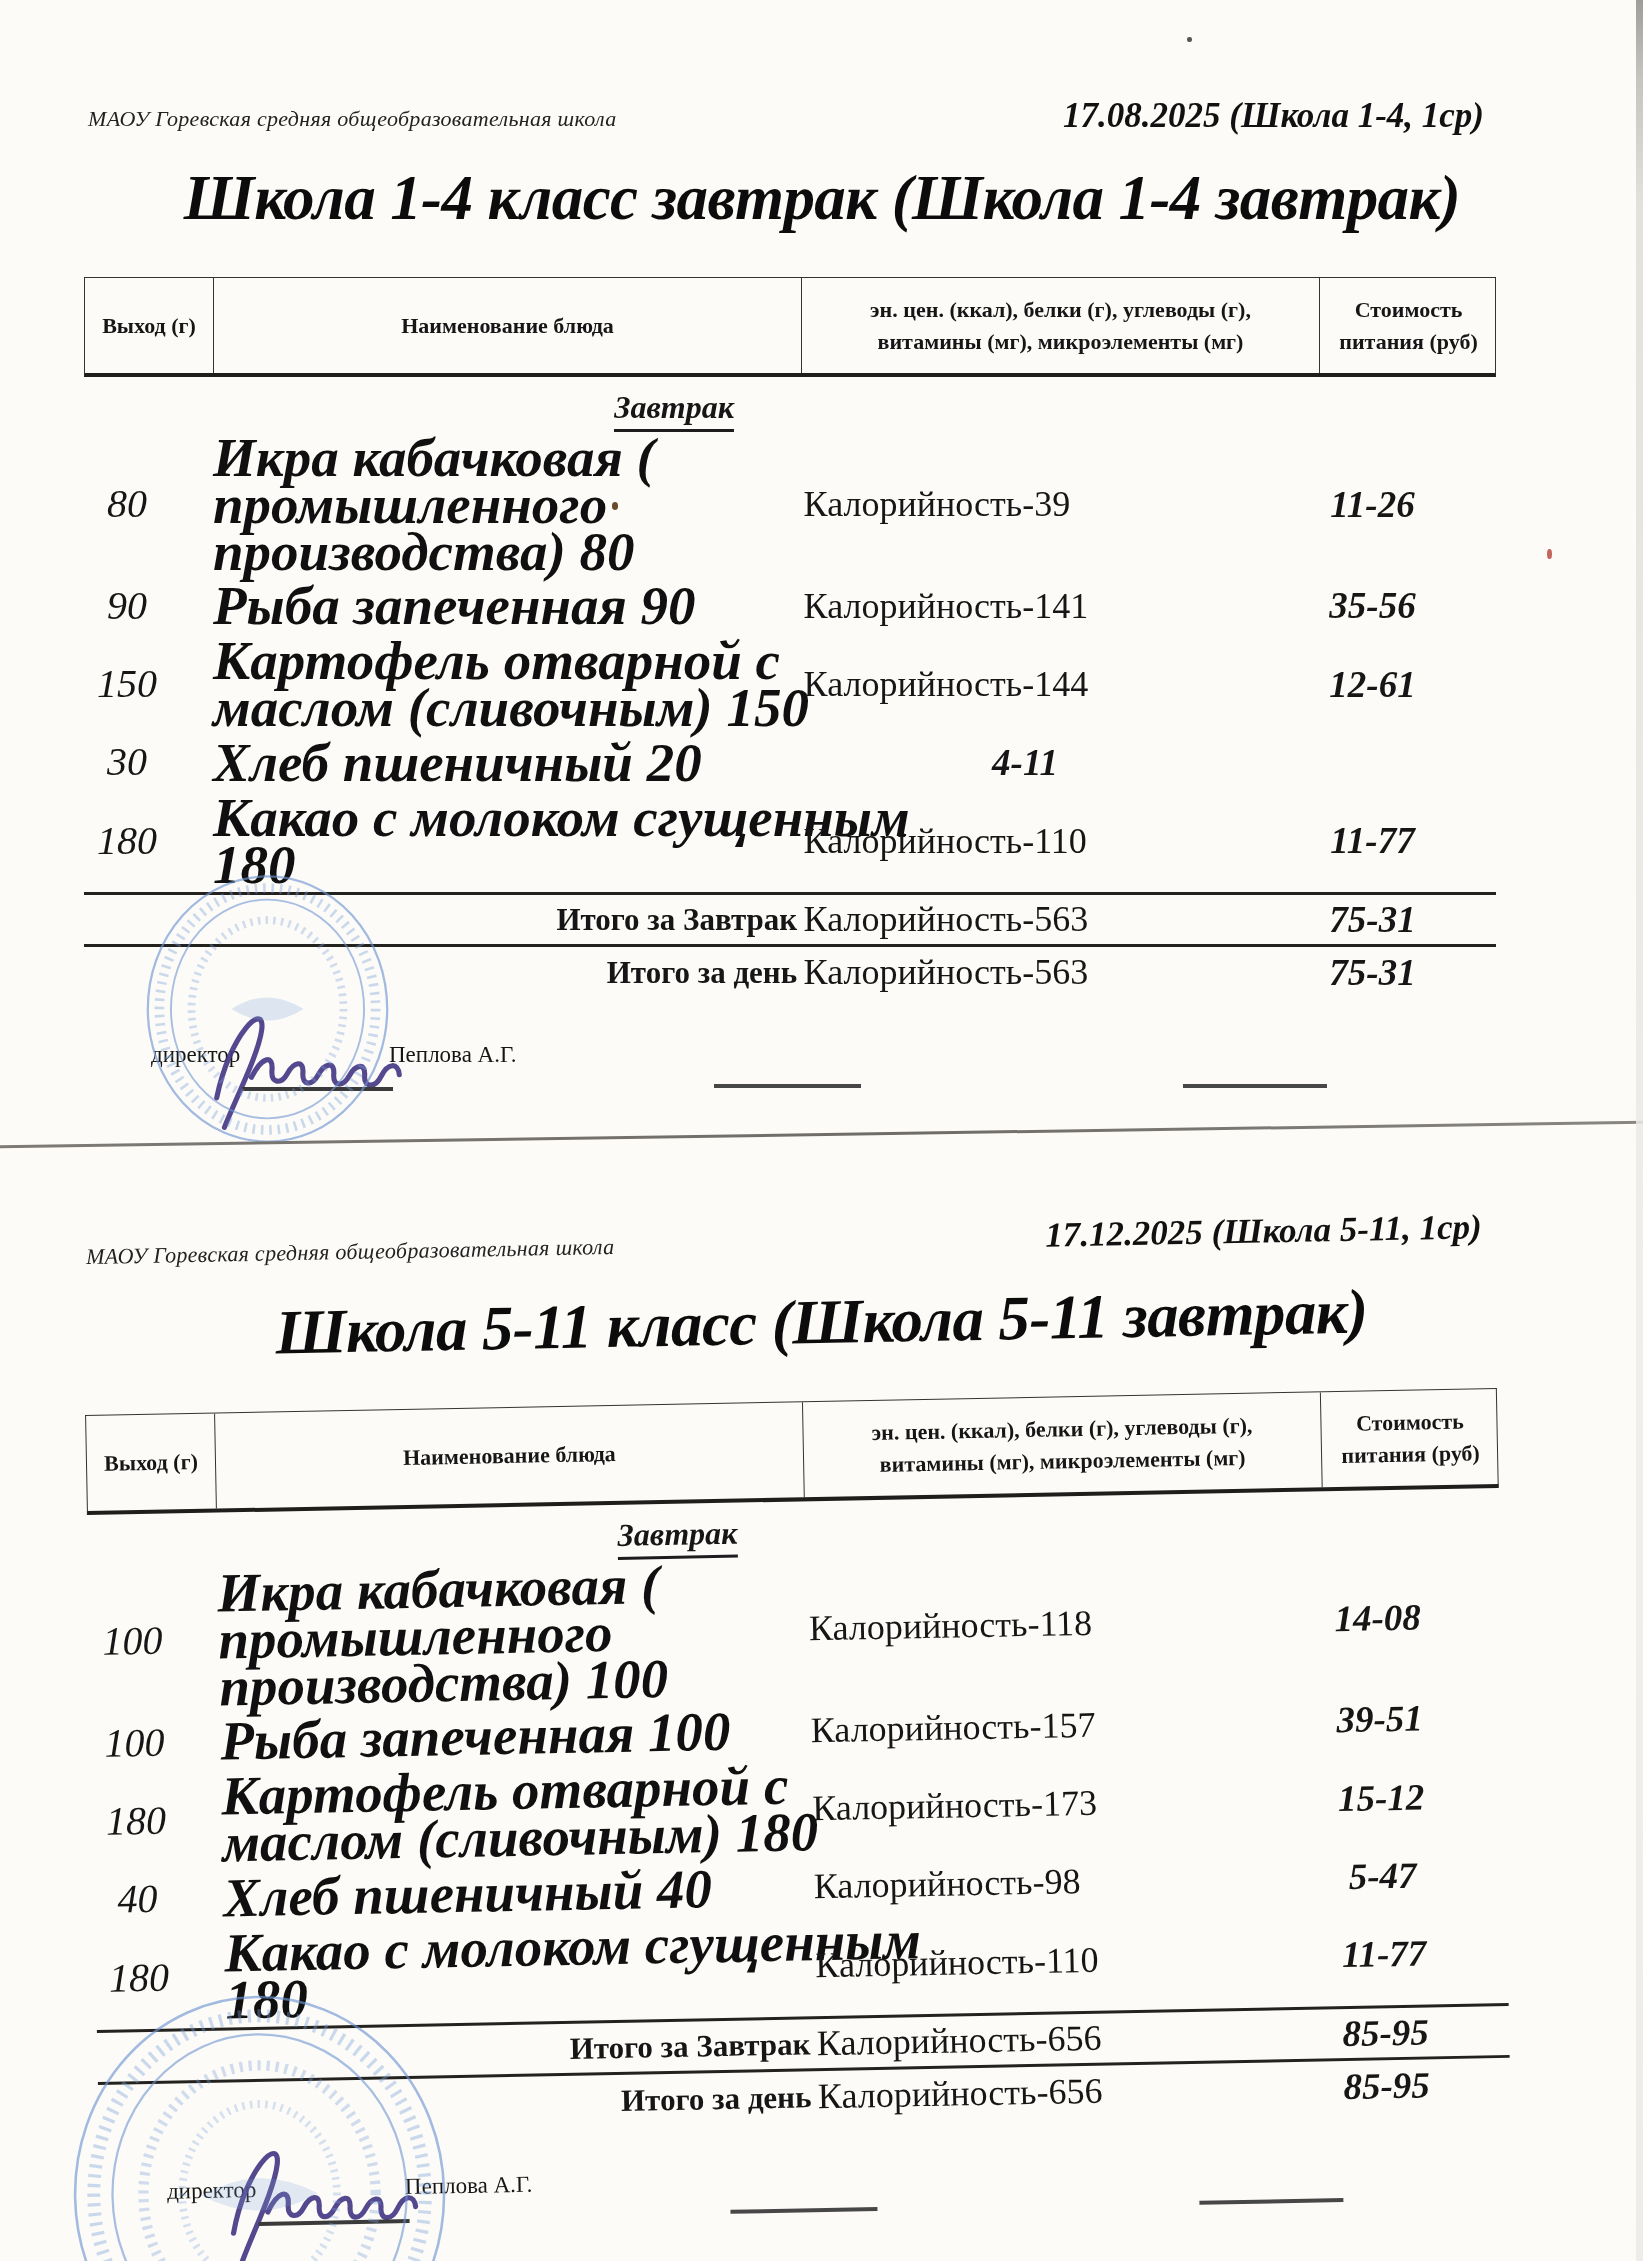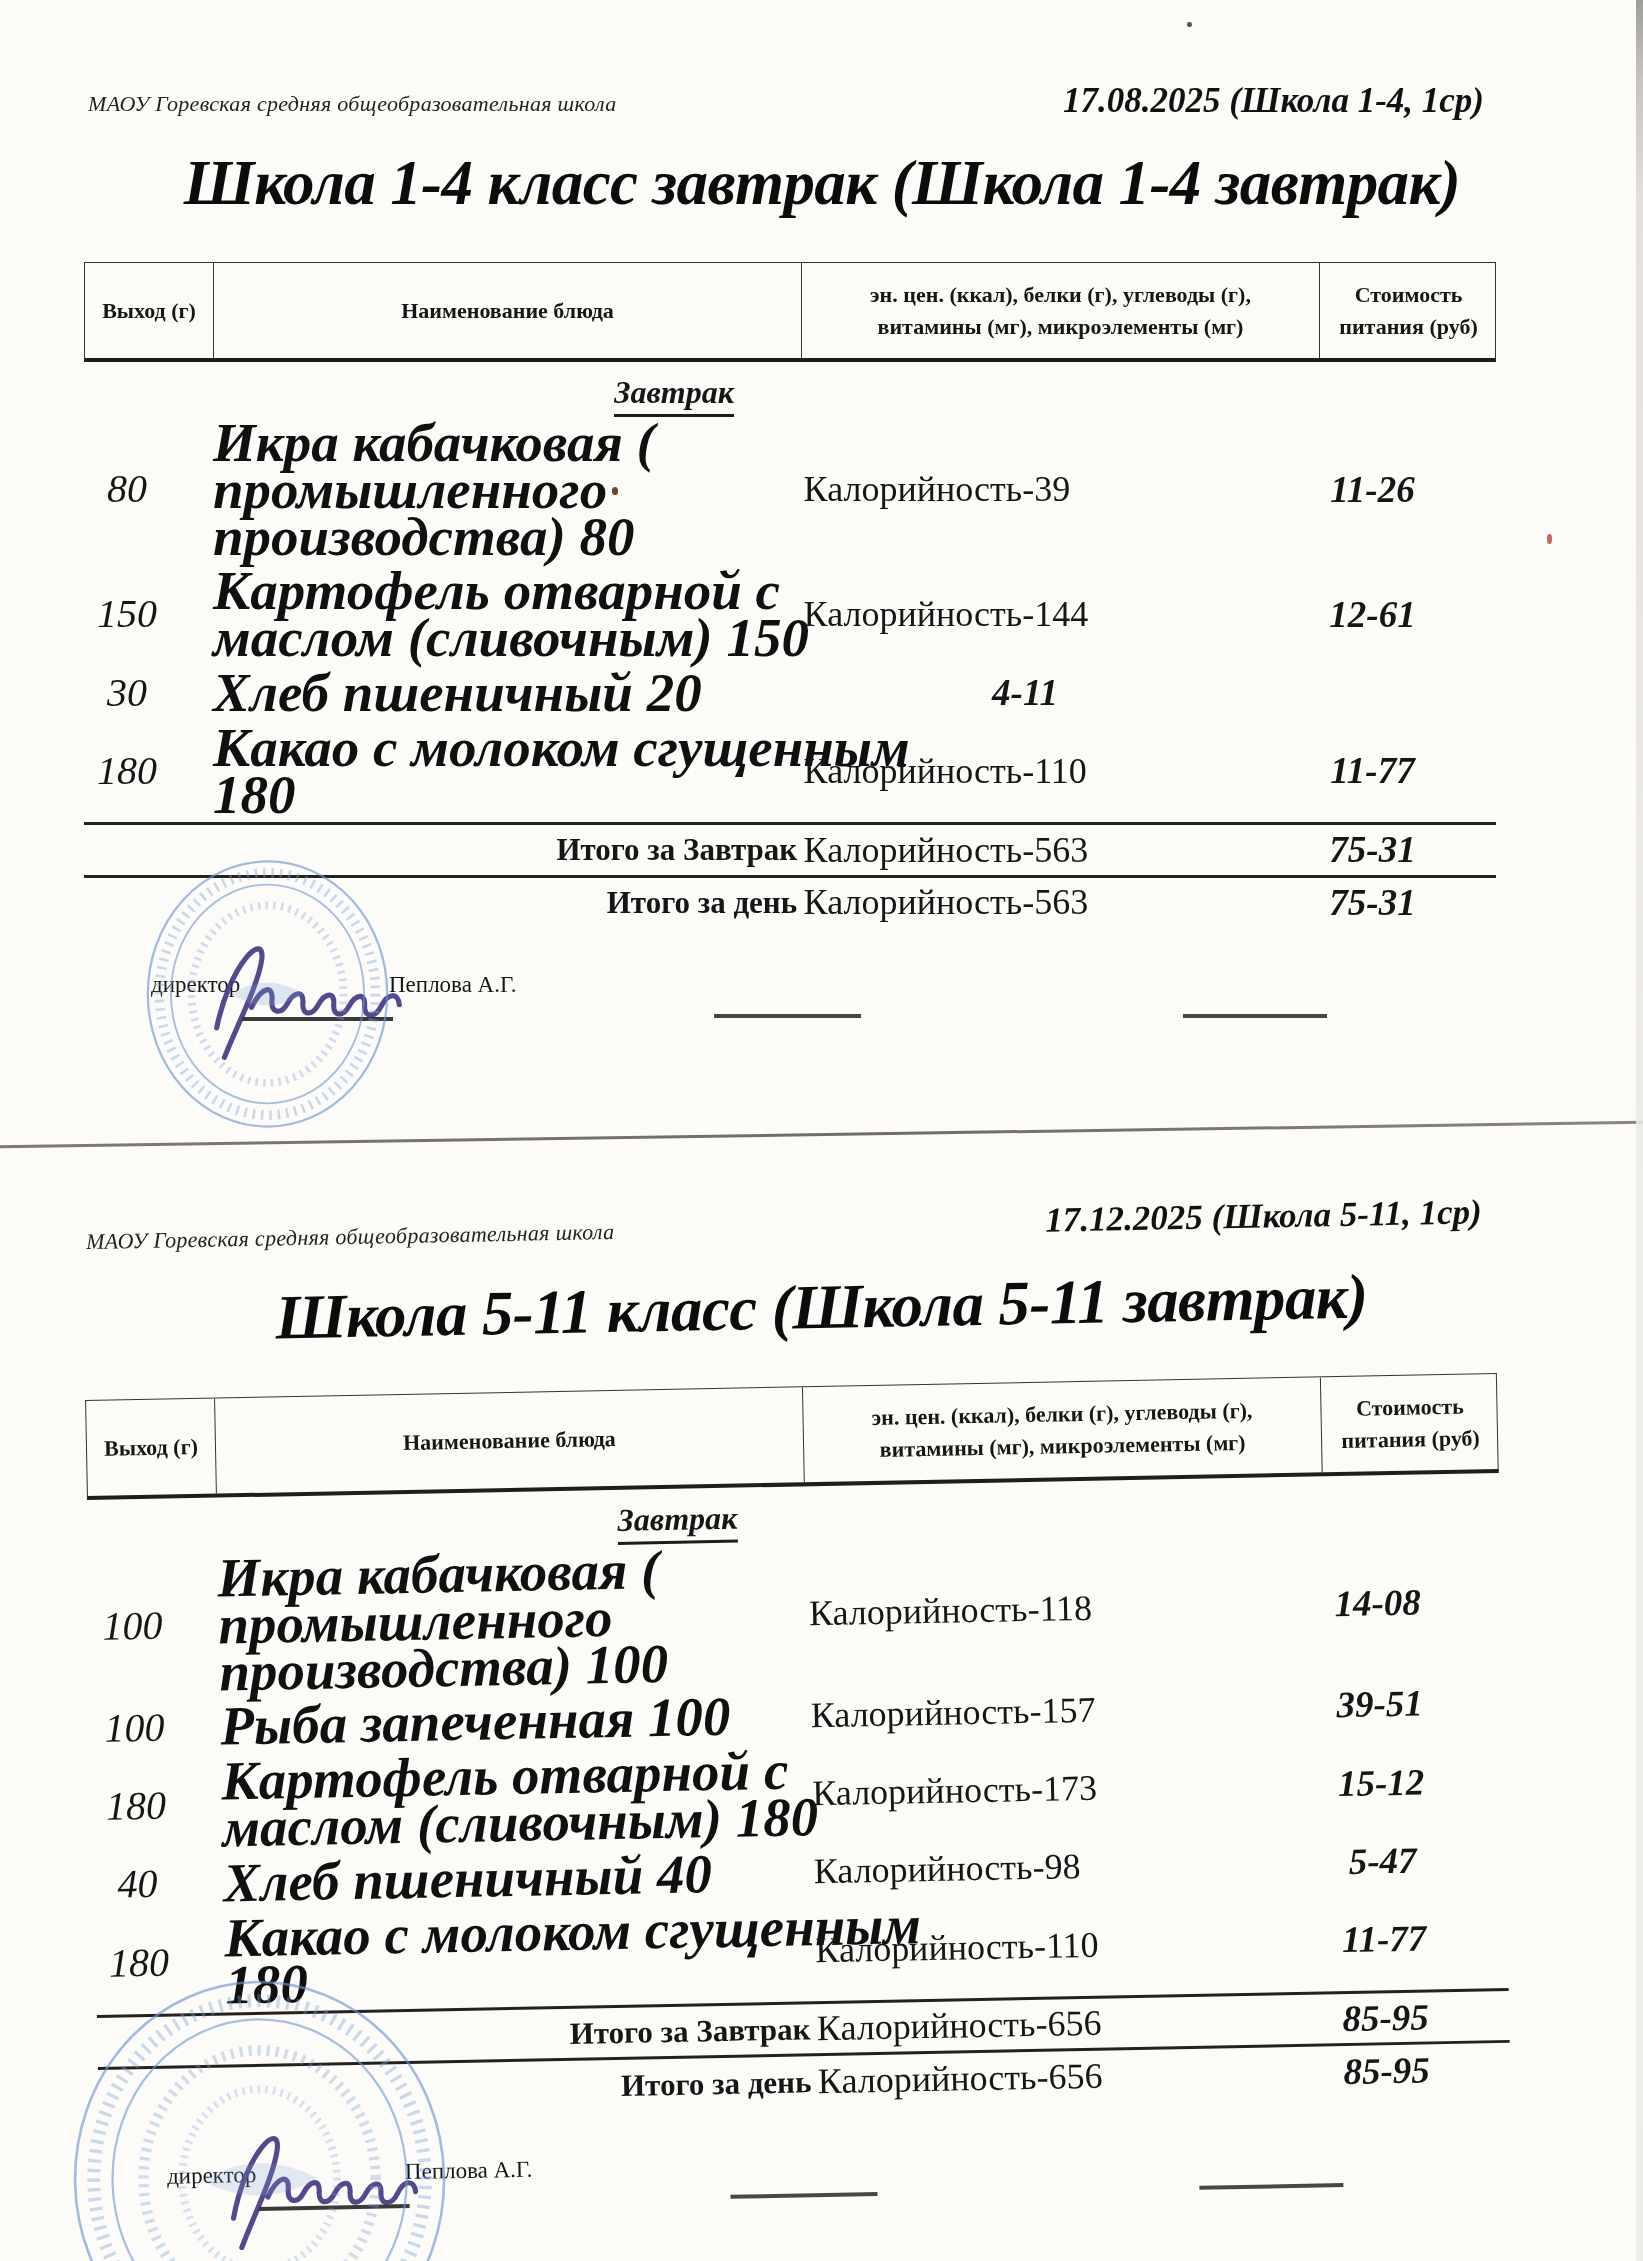--- a/index.html
+++ b/index.html
@@ -4,21 +4,21 @@
 <style>
   html,body{margin:0;padding:0;background:#e8e6e2;}
   .sheet{
     position:relative;width:1644px;height:2261px;margin:0 auto;
     background:#fcfbf8;overflow:hidden;
     font-family:"Liberation Serif","DejaVu Serif",serif;color:#161616;
   }
   .scan-edge{position:absolute;right:0;top:0;bottom:0;width:8.4px;
     background:linear-gradient(180deg,#8f8d8a 0,#bdbab6 77px,#e0ddd8 206px,#efede9 60%,#eceae6 100%);
     opacity:.85;}
-  .page{position:absolute;left:0;width:1644px;}
+  .page{position:absolute;left:0;width:1644px;margin-top:15px;}
   .page-1{top:0;height:1134px;}
   .page-2{top:1138px;height:1124px;}
   .tilt{transform:rotate(-1.1deg);transform-origin:90px 206px;}
   .page-split{position:absolute;left:-7.7px;top:1133px;width:1663px;height:2.6px;
     background:linear-gradient(90deg,#7e7a76,#6f6c68 55%,#8a8782);transform:rotate(-0.85deg);}
 
   .doc-header{display:flex;justify-content:space-between;align-items:flex-start;
     padding:81px 160px 0 88px;}
   .org-name{font-style:italic;font-size:22px;letter-spacing:0.3px;margin-top:10.3px;color:#222;}
   .date-header{font-weight:bold;font-style:italic;font-size:35px;color:#111;}
@@ -89,20 +89,26 @@
 
       <div class="section-label"><span>Завтрак</span></div>
 
       <div class="menu-row">
         <div class="cell-out">80</div>
         <div class="cell-name">Икра кабачковая (
 промышленного
 производства) 80</div>
         <div class="cell-energy">Калорийность-39</div>
         <div class="cell-price">11-26</div>
+      </div>
+      <div class="menu-row">
+        <div class="cell-out">90</div>
+        <div class="cell-name">Рыба запеченная 90</div>
+        <div class="cell-energy">Калорийность-141</div>
+        <div class="cell-price">35-56</div>
       </div>
       <div class="menu-row">
         <div class="cell-out">150</div>
         <div class="cell-name">Картофель отварной с
 маслом (сливочным) 150</div>
         <div class="cell-energy">Калорийность-144</div>
         <div class="cell-price">12-61</div>
       </div>
       <div class="menu-row">
         <div class="cell-out">30</div>

